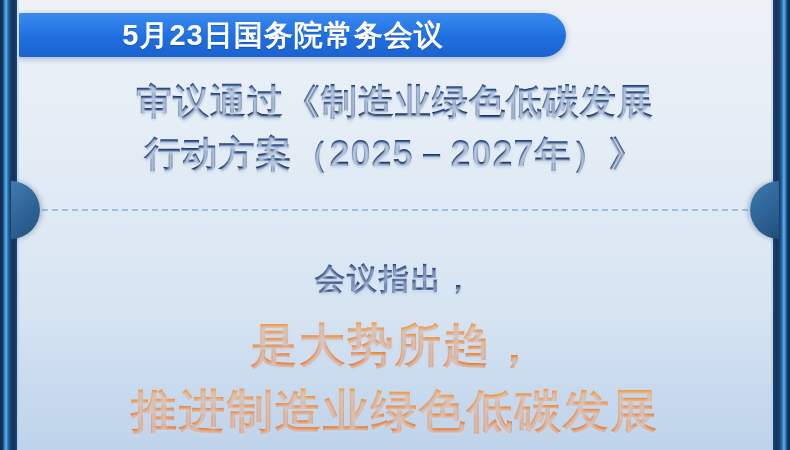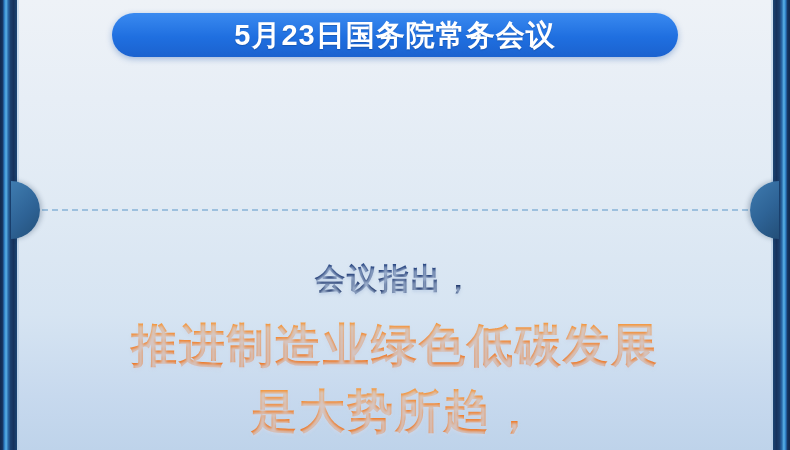--- a/index.html
+++ b/index.html
@@ -93,21 +93,20 @@
     box-shadow: -2px 0 5px rgba(20,45,80,0.28);
   }
 
   
   .badge-row {
     position: absolute;
     top: 13px;
     left: 0;
     right: 0;
     display: flex;
-    justify-content: center;
     z-index: 3;
   }
   .badge {
     min-width: 566px;
     height: 44px;
     border-radius: 24px;
     background: linear-gradient(180deg, #3a8af0 0%, #1f6fe0 55%, #1b62cf 100%);
     box-shadow: 0 2px 6px rgba(24,80,170,0.35);
     display: flex;
     align-items: center;
@@ -206,22 +205,26 @@
 
   <div class="notch notch-left"></div>
   <div class="notch notch-right"></div>
 
   <div class="badge-row">
     <div class="badge">
       <span class="badge-text">5月23日国务院常务会议</span>
     </div>
   </div>
 
+  <div class="headline">
+    <div class="headline-line">审议通过《制造业绿色低碳发展</div>
+    <div class="headline-line">行动方案（2025－2027年）》</div>
+  </div>
 
   <div class="divider"></div>
 
   <div class="body-block">
     <div class="body-line navy">会议指出，</div>
+    <div class="body-line orange">是大势所趋，</div>
     <div class="body-line orange">推进制造业绿色低碳发展</div>
-    <div class="body-line orange">是大势所趋，</div>
   </div>
 
 </div>
 
 </body></html>

